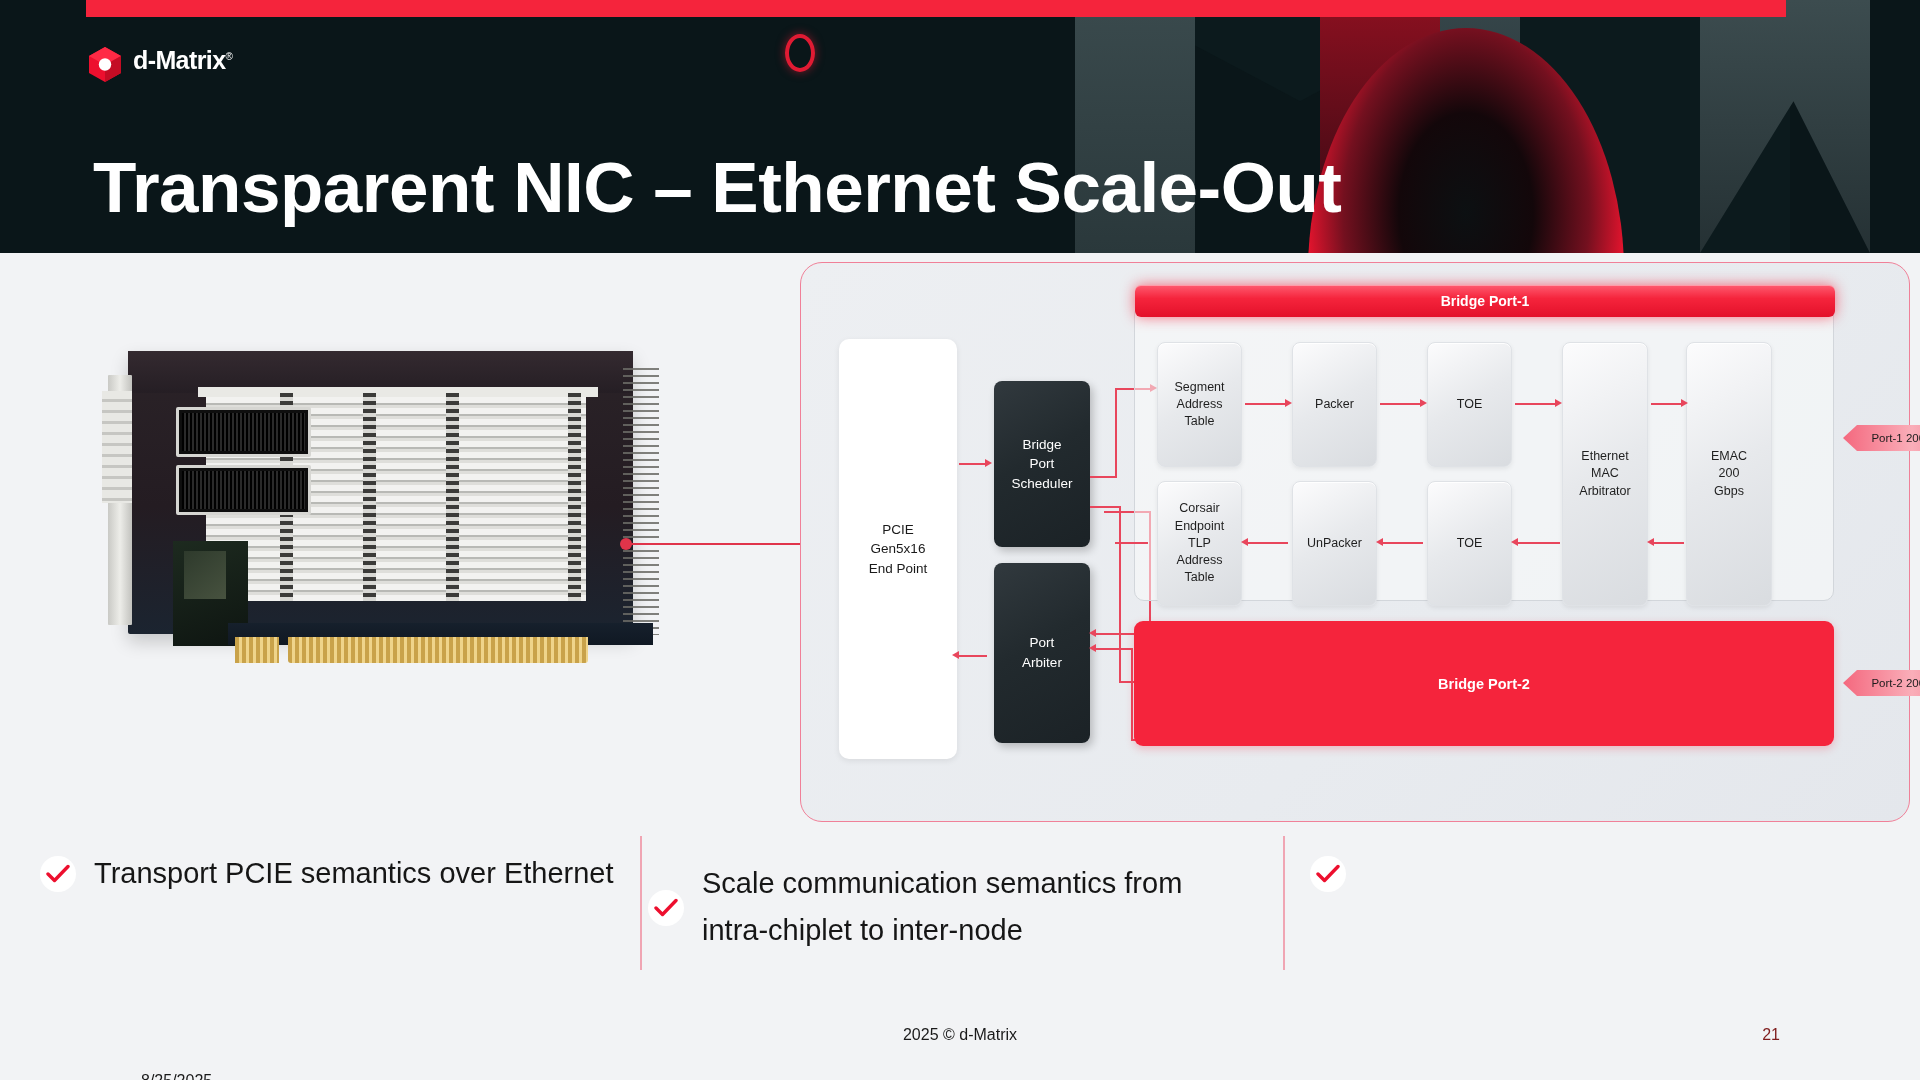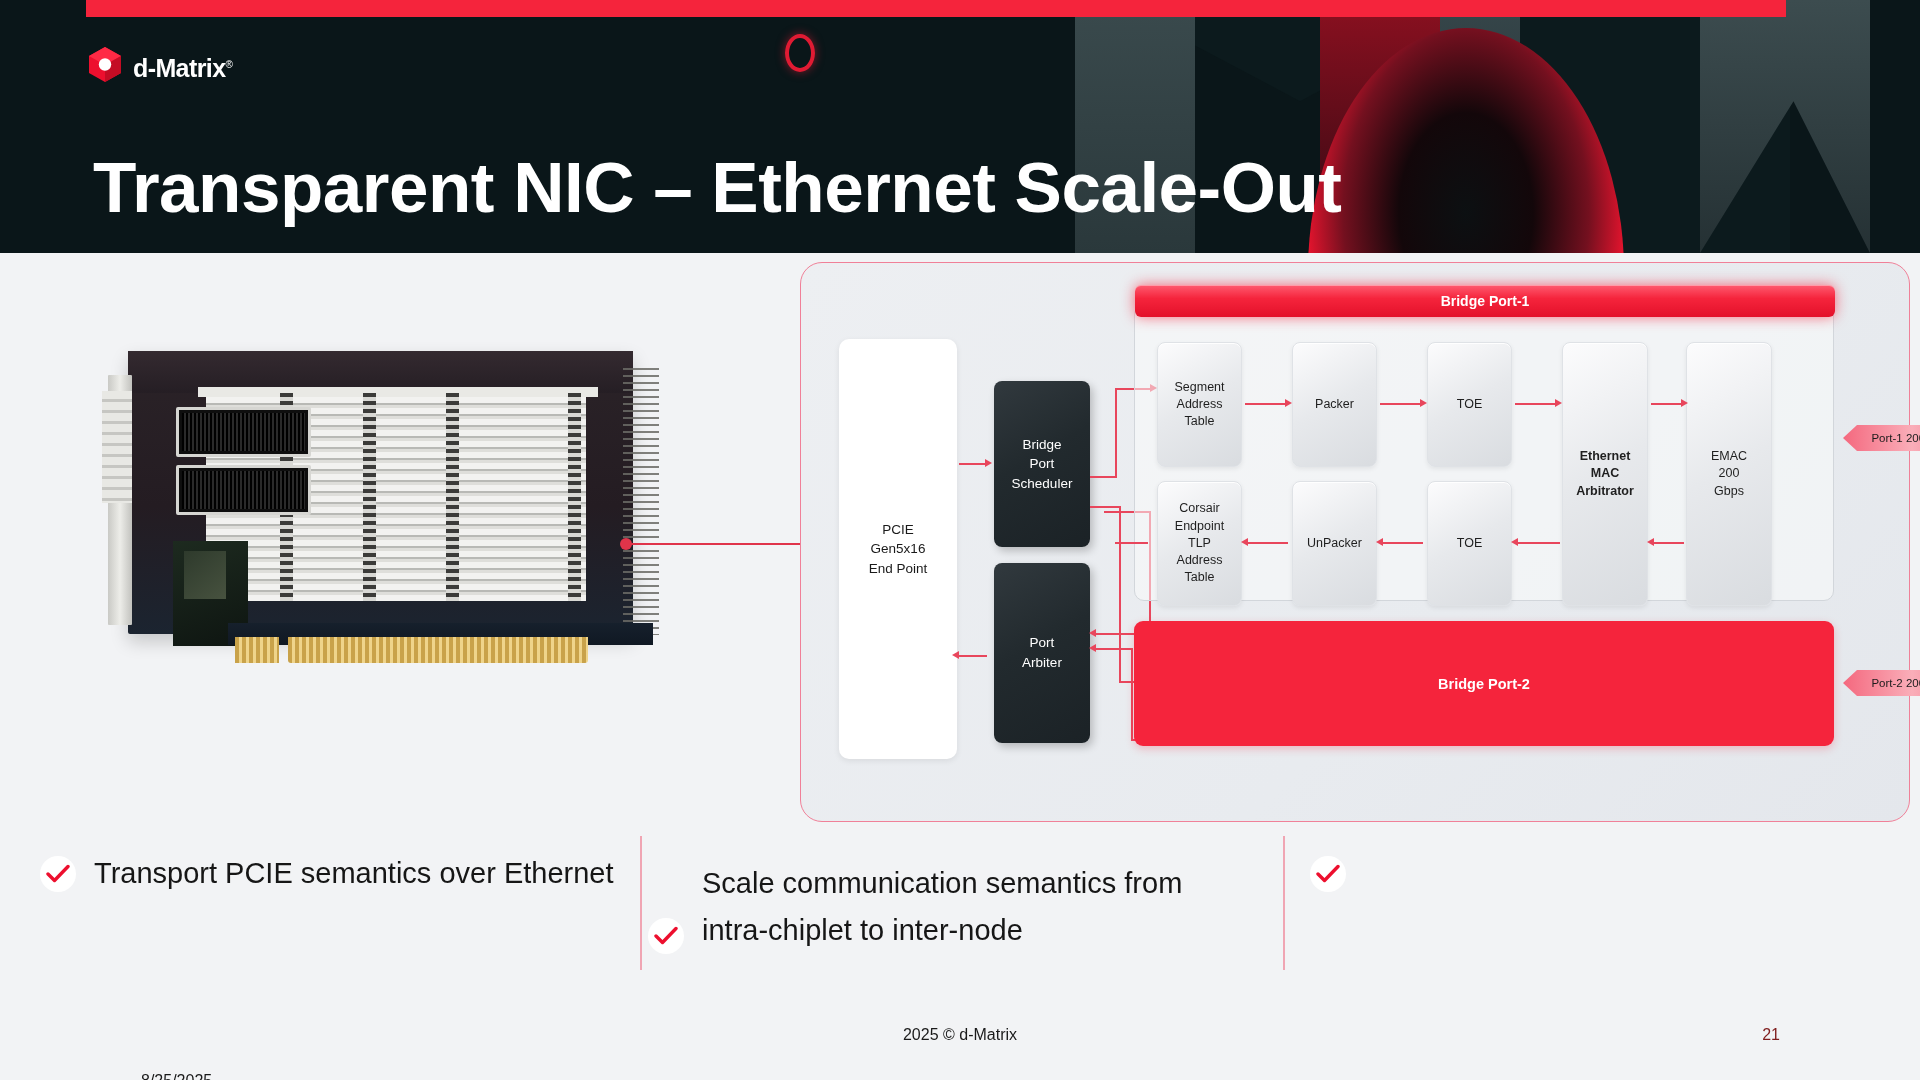--- a/index.html
+++ b/index.html
@@ -40,21 +40,21 @@
        #0C1012 0%, #13070A 30%, #74101F 55%, #E8142E 72%, #F7314A 80%, rgba(247,49,74,0.25) 92%, rgba(247,49,74,0) 100%);
     z-index: 4;
   }
   .hdr-ring {
     position: absolute; left: 785px; top: 34px; width: 30px; height: 38px;
     border-radius: 50%;
     border: 4px solid #E01B33;
     box-shadow: 0 0 10px rgba(224,27,51,0.55);
     z-index: 5;
   }
-  .logo { position: absolute; left: 88px; top: 46px; display: flex; align-items: flex-end; gap: 11px; z-index: 8; }
+  .logo { position: absolute; left: 88px; top: 46px; display: flex; align-items: flex-start; gap: 11px; z-index: 8; }
   .logo-mark { width: 34px; height: 37px; position: relative; }
   .logo-text { color: #FFFFFF; font-size: 25px; font-weight: bold; letter-spacing: -0.6px; }
   .logo-text sup { font-size: 10px; vertical-align: super; font-weight: normal; }
   .slide-title {
     position: absolute; left: 93px; top: 147px; z-index: 8;
     color: #FFFFFF; font-size: 71px; font-weight: bold; letter-spacing: -0.5px;
     white-space: nowrap;
   }
 
   
@@ -172,21 +172,21 @@
 
   
   .ar { position:absolute; background:#E8465C; height:1.6px; }
   .arv { position:absolute; background:#E8465C; width:1.6px; }
   .ahead { position:absolute; width:0; height:0; }
   .ahead.r { border-left:7px solid #E8465C; border-top:4.5px solid transparent; border-bottom:4.5px solid transparent; }
   .ahead.l { border-right:7px solid #E8465C; border-top:4.5px solid transparent; border-bottom:4.5px solid transparent; }
 
   
   .bullets { position:absolute; left: 0; top: 840px; width: 1920px; height: 185px; }
-  .bullet { position:absolute; display:flex; gap: 18px; align-items:flex-end; }
+  .bullet { position:absolute; display:flex; gap: 18px; align-items:center; }
   .b1 { left: 40px; top: 14px; width: 580px; }
   .b2 { left: 648px; top: 20px; width: 590px; }
   .b3 { left: 1310px; top: 14px; width: 560px; }
   .check-wrap {
     width: 36px; height: 36px; flex: 0 0 36px; border-radius:50%;
     background:#FFFFFF; display:flex; align-items:center; justify-content:center;
     margin-top: 2px;
   }
   .bullet-text { font-size: 29px; color:#161616; line-height: 1.32; }
   .b2 .bullet-text { line-height: 1.62; }
@@ -304,21 +304,21 @@
       <div class="gbox" style="left:292px; top:36px; width:85px; height:125px;">TOE</div>
 
       <div class="gbox" style="left:22px; top:175px; width:85px; height:125px;">Corsair
 Endpoint
 TLP
 Address
 Table</div>
       <div class="gbox" style="left:157px; top:175px; width:85px; height:125px;">UnPacker</div>
       <div class="gbox" style="left:292px; top:175px; width:85px; height:125px;">TOE</div>
 
-      <div class="gbox" style="left:427px; top:36px; width:86px; height:264px;font-weight:bold;">Ethernet
+      <div class="gbox" style="left:427px; top:36px; width:86px; height:264px;">Ethernet
 MAC
 Arbitrator</div>
       <div class="gbox" style="left:551px; top:36px; width:86px; height:264px;">EMAC
 200
 Gbps</div>
 
       <div class="ar" style="left:110px; top:97px; width:40px;"></div>
       <div class="ahead r" style="left:150px; top:92.5px;"></div>
       <div class="ar" style="left:245px; top:97px; width:40px;"></div>
       <div class="ahead r" style="left:285px; top:92.5px;"></div>

